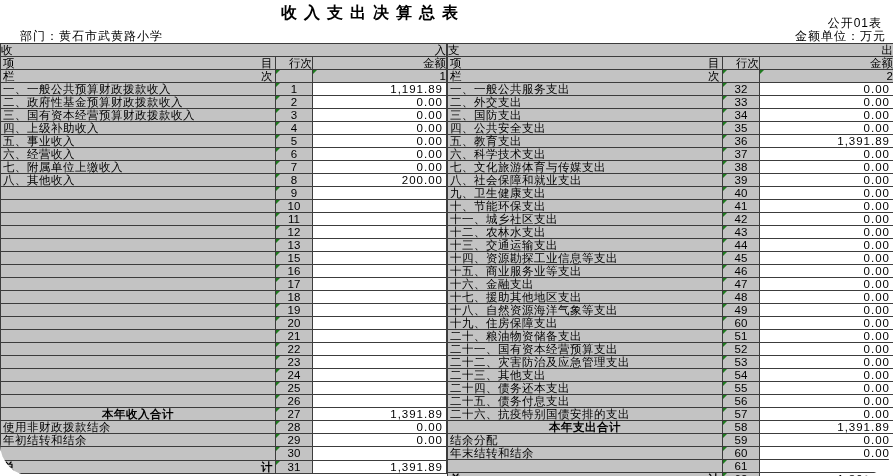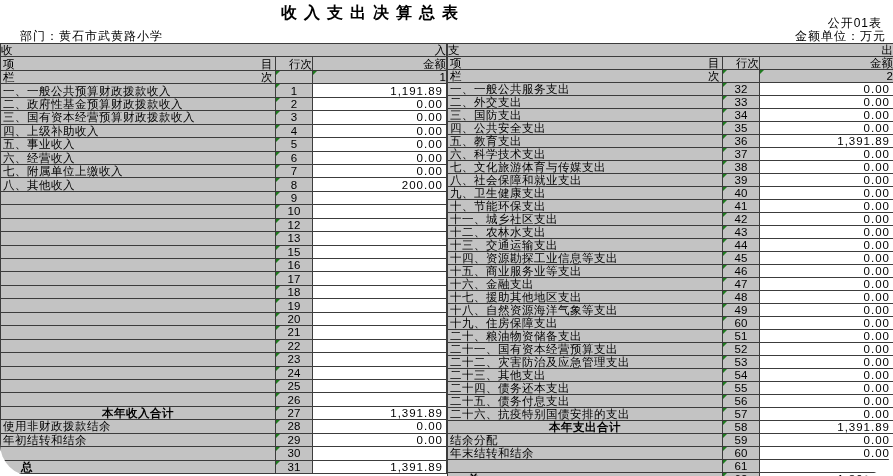--- a/index.html
+++ b/index.html
@@ -39,21 +39,21 @@
     font-size:11.5px;line-height:12px;height:12px;
     overflow:hidden;white-space:nowrap;
     vertical-align:middle;
   }
   td.g{background:var(--gray);}
   .c-item{text-align:left;padding:0 2px;letter-spacing:0.5px;background:var(--gray);}
   .c-line{text-align:center;position:relative;background:var(--gray);}
   .c-amt{text-align:right;padding-right:3px;background:#fff;letter-spacing:1px;}
   .hdr{text-align:right;background:var(--gray);position:relative;}
   .just{display:flex;justify-content:space-between;align-items:center;width:100%;}
-  .b{font-weight:bold;margin-left:18px;}
+  .b{font-weight:bold;}
   .ctr{text-align:center;}
   .tri::before{
     content:"";position:absolute;top:0;left:0;width:0;height:0;
     border-top:4px solid var(--tri);border-right:4px solid transparent;
   }
 </style>
 </head>
 <body>
 
 <div class="page">
@@ -141,20 +141,25 @@
             <td class="c-amt">200.00</td>
           </tr>
           <tr>
             <td class="c-item"></td>
             <td class="c-line tri">9</td>
             <td class="c-amt"></td>
           </tr>
           <tr>
             <td class="c-item"></td>
             <td class="c-line tri">10</td>
+            <td class="c-amt"></td>
+          </tr>
+          <tr>
+            <td class="c-item"></td>
+            <td class="c-line tri">11</td>
             <td class="c-amt"></td>
           </tr>
           <tr>
             <td class="c-item"></td>
             <td class="c-line tri">12</td>
             <td class="c-amt"></td>
           </tr>
           <tr>
             <td class="c-item"></td>
             <td class="c-line tri">13</td>

